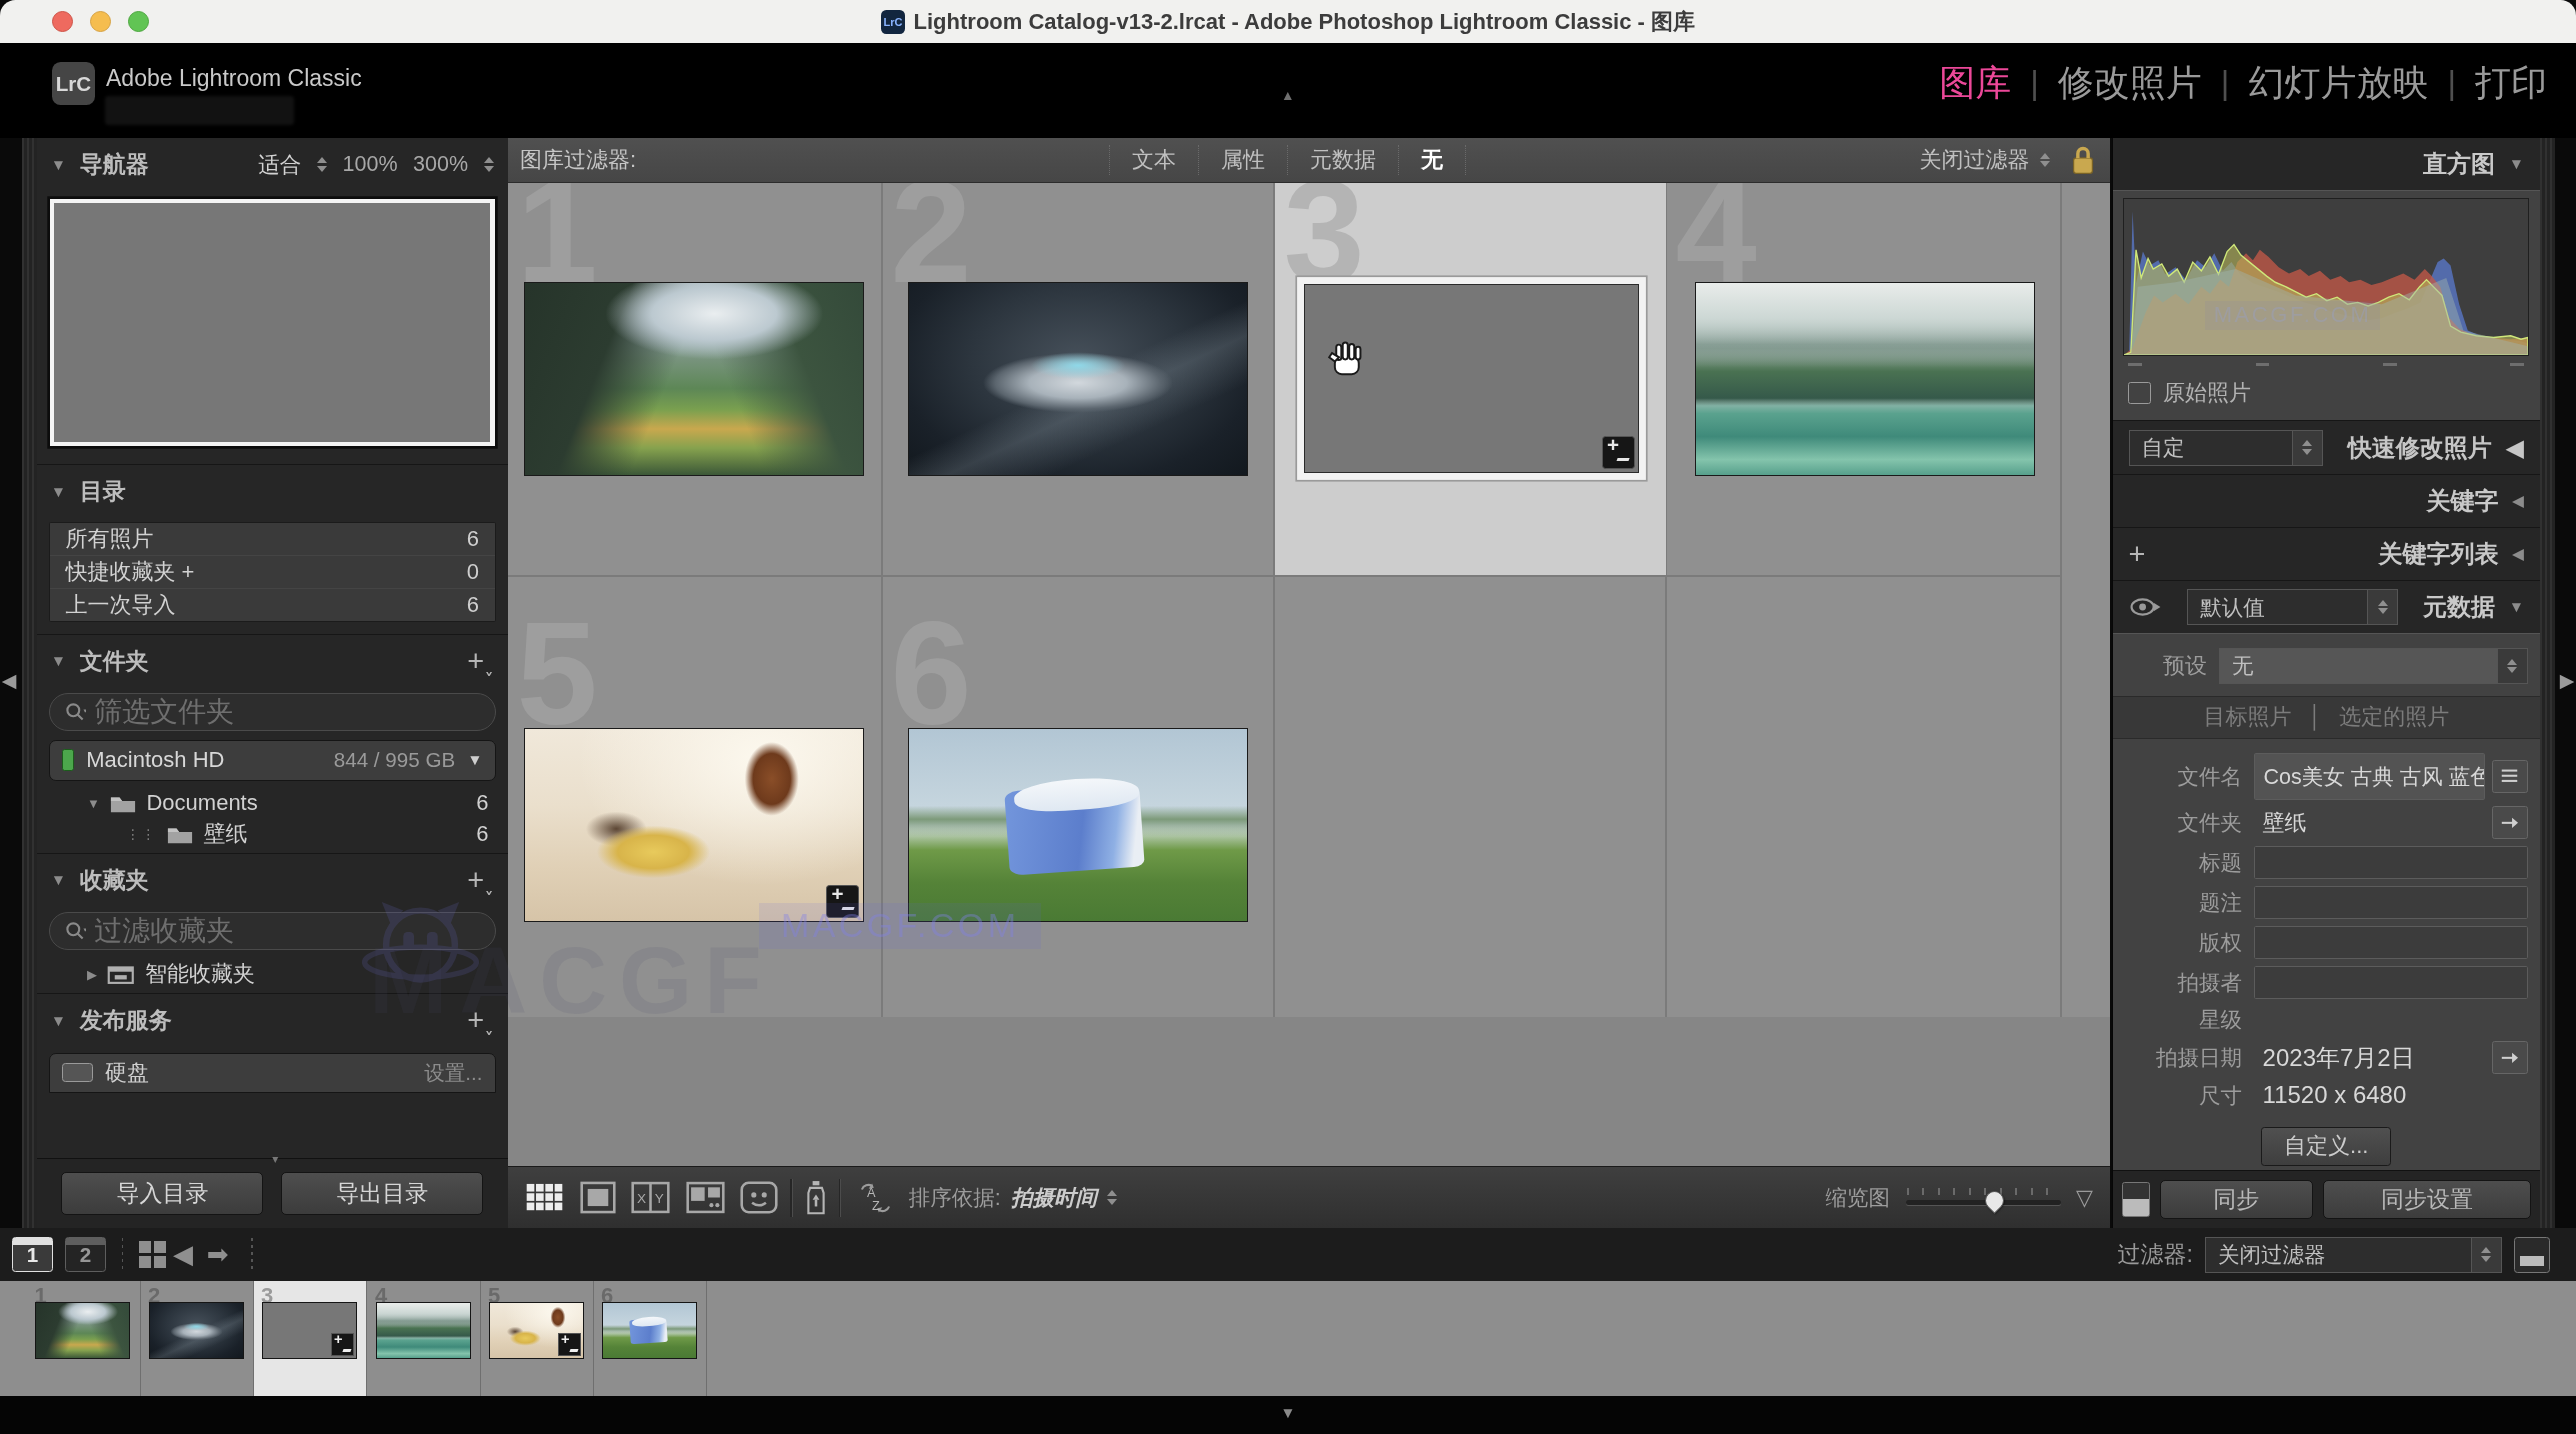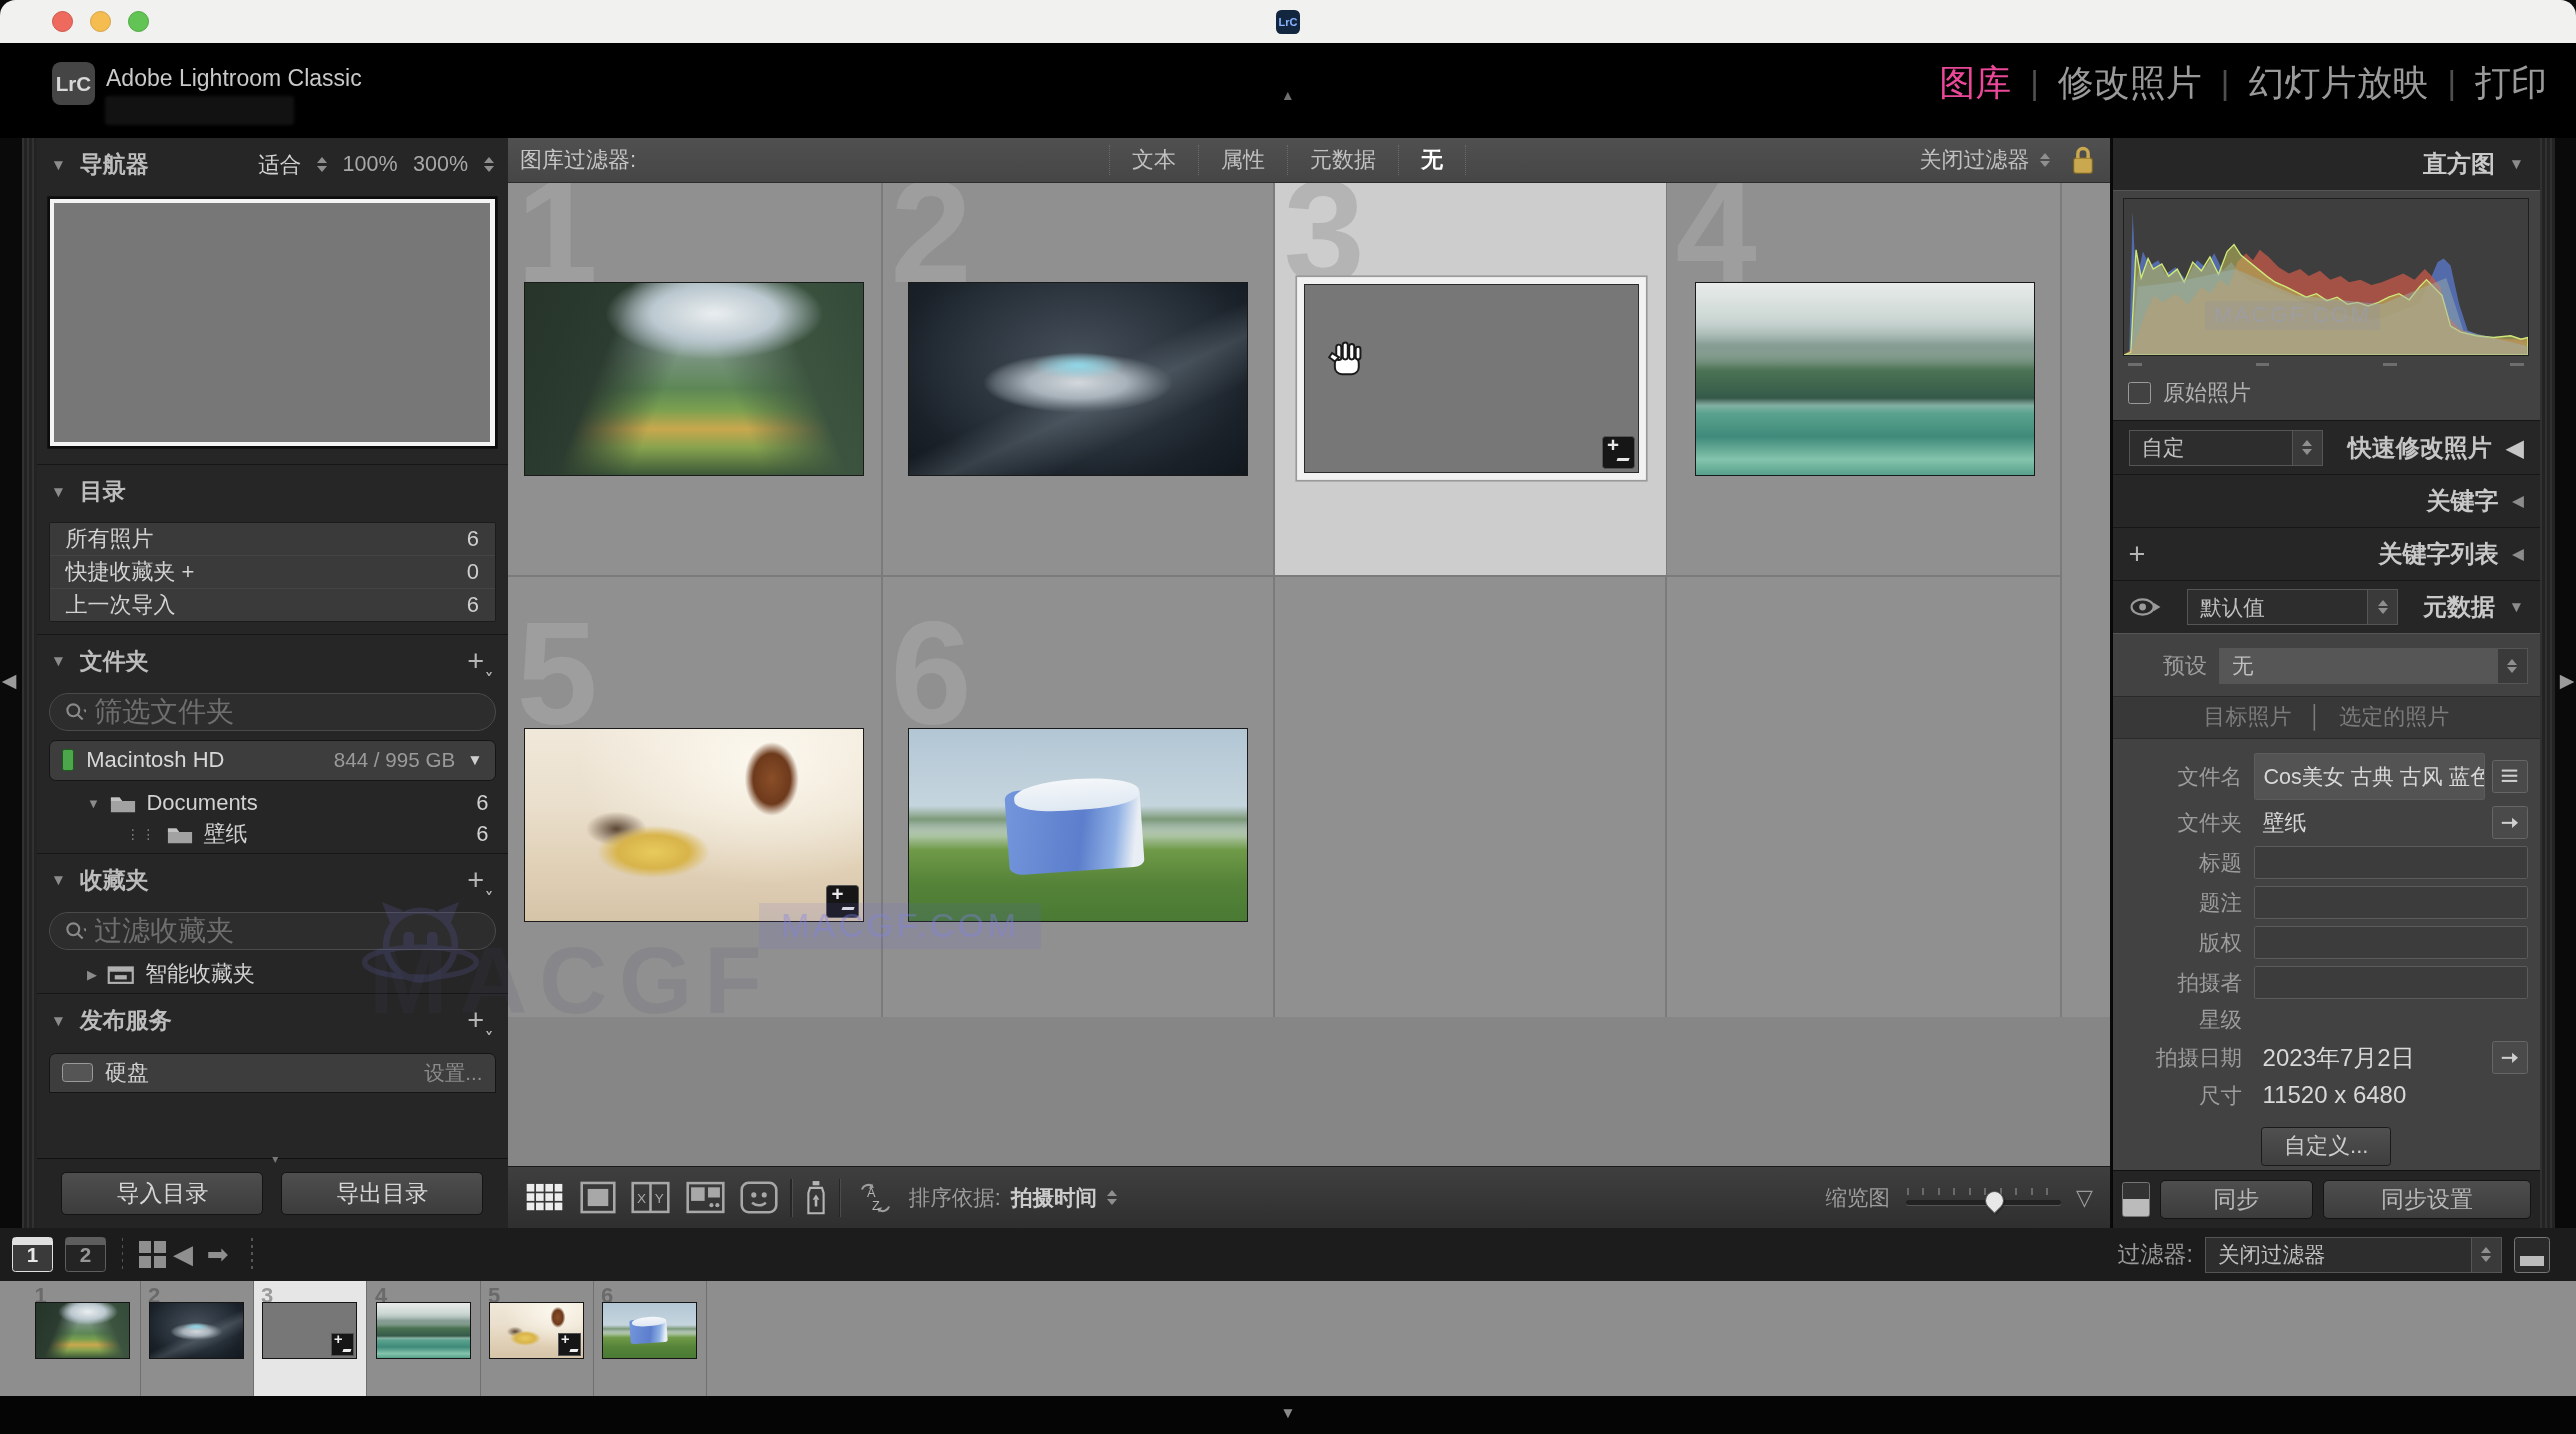--- a/index.html
+++ b/index.html
@@ -153,21 +153,21 @@
 
   .handcur{position:absolute;left:817px;top:156px;width:45px;height:45px;z-index:9;}
 
   
   .toolbar{position:absolute;left:0;bottom:0;width:100%;height:62px;
            background:linear-gradient(#3f3f3f,#2f2f2f);border-top:1.7px solid #1a1a1a;
            display:flex;align-items:center;box-sizing:border-box;color:#b5b5b5;}
   .tb-icons{display:flex;align-items:center;gap:15.5px;margin-left:17px;}
   .tb-sep{width:1.7px;height:38px;background:#262626;border-right:0.9px solid #4c4c4c;margin:0 12px;}
   .tb-sort{display:flex;align-items:center;gap:10.3px;font-size:21.5px;color:#9c9c9c;}
-  .tb-sort b{color:#cccccc;font-weight:bold;}
+  .tb-sort b{color:#cccccc;font-weight:bold;font-style:italic;}
   .tb-right{margin-left:auto;display:flex;align-items:center;gap:15.5px;margin-right:17px;}
   .tb-thumb-label{font-size:21.5px;color:#9c9c9c;}
   .slider{position:relative;width:155px;height:26px;}
   .slider .track{position:absolute;left:0;right:0;top:15.5px;height:5.2px;background:#222;border-radius:2.6px;
                  box-shadow:0 0.9px 0 #555;}
   .slider .ticks{position:absolute;left:1.7px;right:1.7px;top:3.4px;height:6.9px;
                  background:repeating-linear-gradient(90deg,#6a6a6a 0 1.7px,rgba(0,0,0,0) 1.7px 15.5px);}
   .slider .knob{position:absolute;left:79px;top:6.9px;width:17px;height:17px;background:#e8e8e8;border:0.9px solid #555;
                 border-radius:50% 50% 50% 0;transform:rotate(-45deg);box-shadow:0 0.9px 1.7px rgba(0,0,0,.5);}
   .tb-disc{font-size:22px;color:#9a9a9a;}
@@ -268,20 +268,21 @@
   <div class="corner" style="left:0;"></div>
   <div class="corner" style="right:0;"></div>
   <div class="titlebar">
     <div class="tl">
       <span class="light" style="background:#ee6a5f;border:0.9px solid #ce5347;"></span>
       <span class="light" style="background:#f5bd4f;border:0.9px solid #d6a243;"></span>
       <span class="light" style="background:#61c454;border:0.9px solid #4da73f;"></span>
     </div>
     <div class="titletext">
       <span class="appmini">LrC</span>
+      <span>Lightroom Catalog-v13-2.lrcat - Adobe Photoshop Lightroom Classic - 图库</span>
     </div>
   </div>
 
   <div class="appbar">
     <div class="lrclogo">LrC</div>
     <div class="appname">Adobe Lightroom Classic</div>
     <div class="redacted"></div>
     <div class="collapse-top">▲</div>
     <div class="modules">
       <span class="module active">图库</span>

